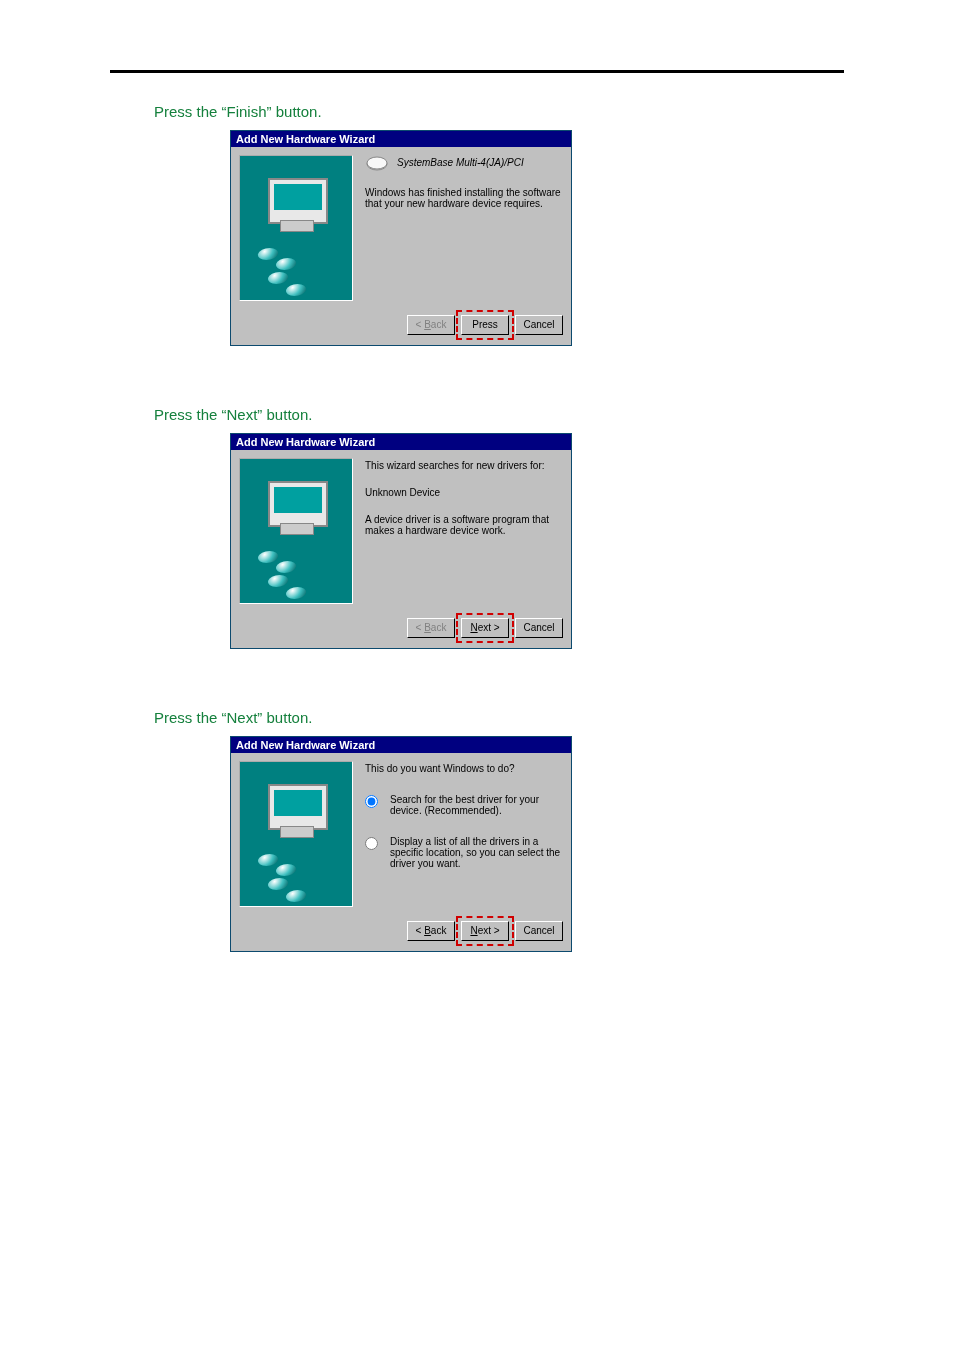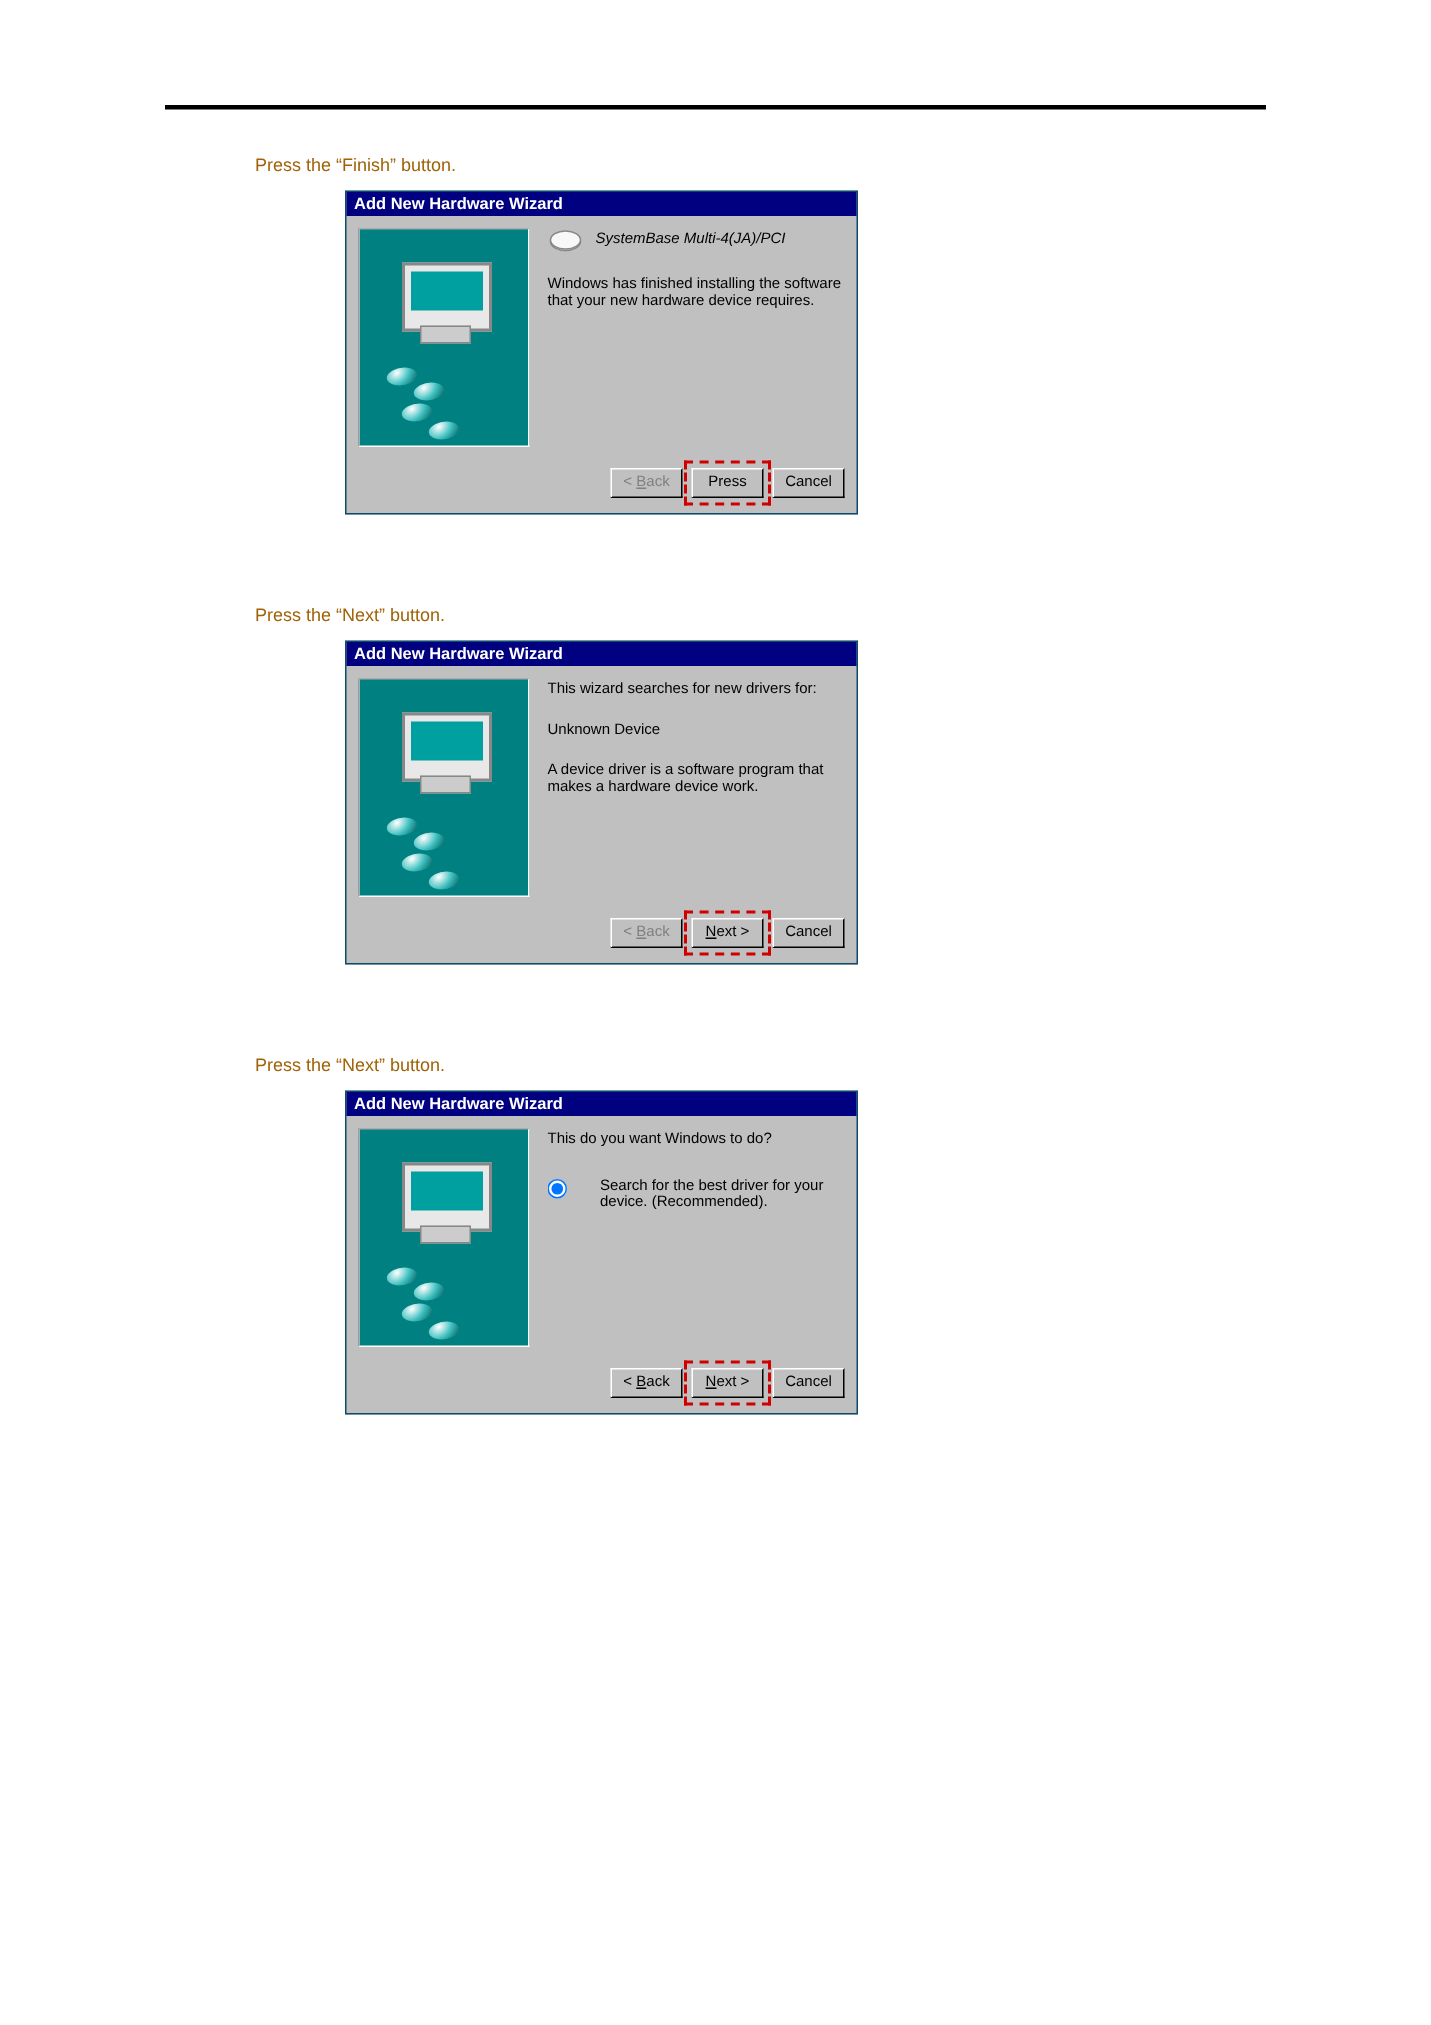--- a/index.html
+++ b/index.html
@@ -15,23 +15,23 @@
     min-height: 1350px;
     position: relative;
     box-sizing: border-box;
     padding: 70px 110px 40px 110px;
   }
   .rule {
     border-top: 3px solid #000;
     margin: 0 0 30px 0;
   }
   .instruction {
-    margin: 20px 0 10px 60px;
-    font-size: 12px;
-    color: #a16207;
+    margin: 20px 0 10px 44px;
+    font-size: 15px;
+    color: #15803d;
   }
   .spacer-block {
     height: 40px;
   }
   .dialog {
     width: 340px;
     margin-left: 120px;
     border: 1px solid #0c4a6e;
     background: #c0c0c0;
     font-family: "MS Sans Serif", Tahoma, Arial, sans-serif;
@@ -111,21 +111,21 @@
   }
   .small-icon {
     width: 24px;
     height: 18px;
     flex-shrink: 0;
   }
   .small-icon svg { width: 100%; height: 100%; }
   .radio-row {
     display: flex;
     align-items: flex-start;
-    gap: 22px;
+    gap: 12px;
     margin: 20px 0 8px 0;
   }
   .radio-row input {
     margin: 1px 0 0 0;
   }
   .button-row {
     display: flex;
     justify-content: flex-end;
     gap: 6px;
     padding: 6px 8px 10px 8px;
@@ -262,20 +262,24 @@
           <div class="disc d2"></div>
           <div class="disc d3"></div>
           <div class="disc d4"></div>
       </div>
       <div class="dialog-content">
         <div class="content-line">This do you want Windows to do?</div>
         <div class="radio-row">
           <input type="radio" name="opts3" checked="" style="">
           <span>Search for the best driver for your device. (Recommended).</span>
         </div>
+        <div class="radio-row">
+          <input type="radio" name="opts3" style="">
+          <span>Display a list of all the drivers in a specific location, so you can select the driver you want.</span>
+        </div>
       </div>
     </div>
     <div class="button-row">
       <button class="btn"><span>&lt; </span><span class="ul">B</span><span>ack</span></button>
       <button class="btn" style="position:relative">
         <span class="ul">N</span><span>ext &gt;</span>
         <span class="focus-ring"></span>
       </button>
       <button class="btn">Cancel</button>
     </div>

